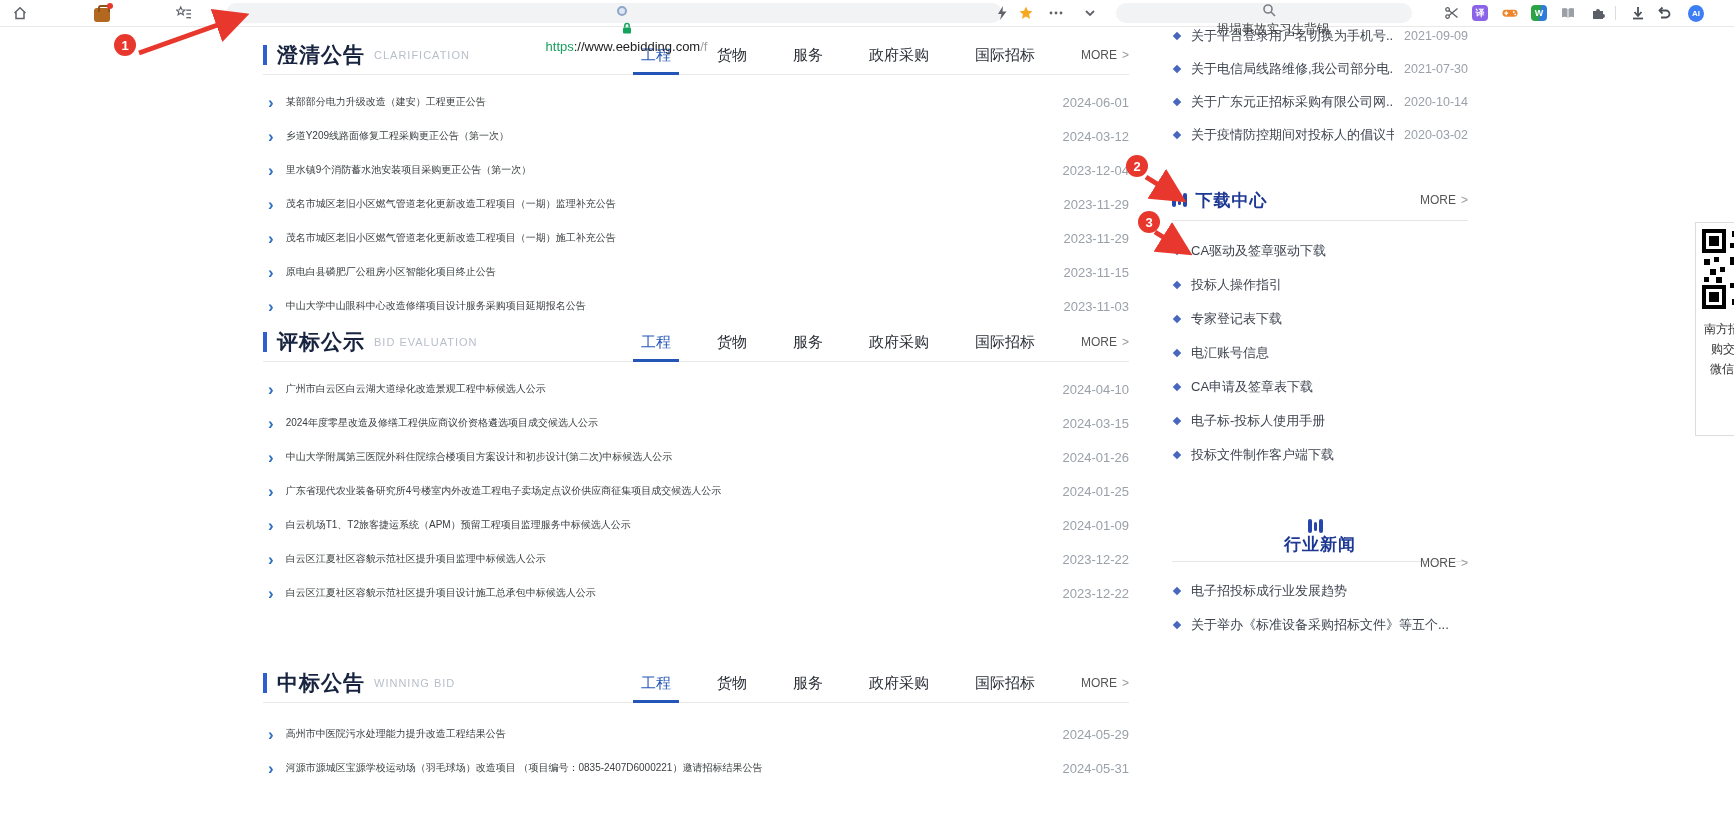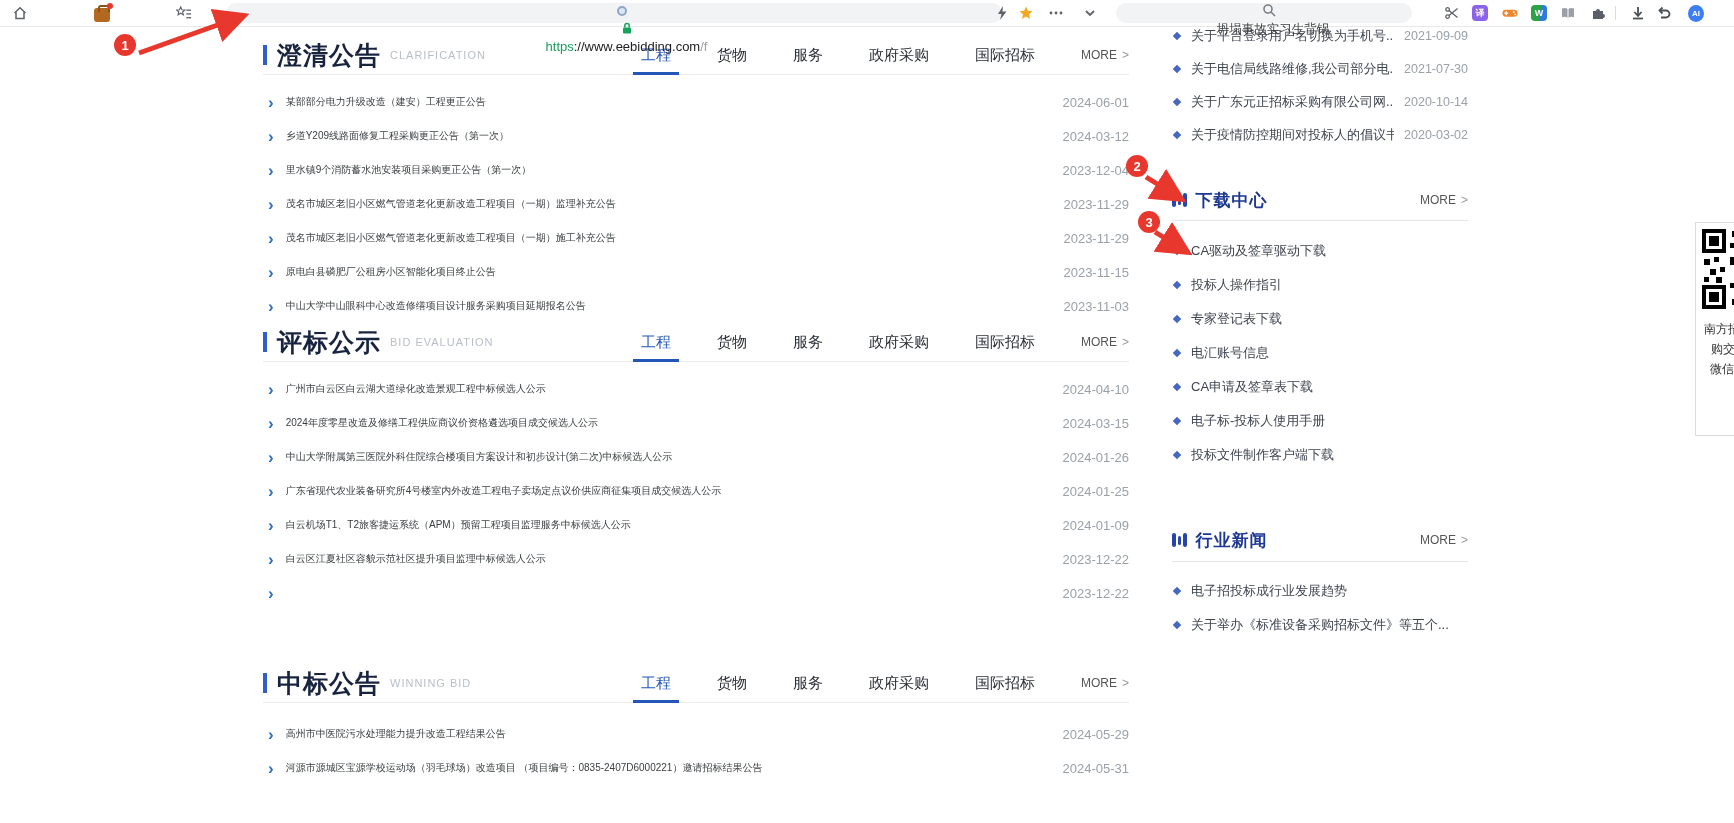--- a/index.html
+++ b/index.html
@@ -23,21 +23,21 @@
            font-weight:bold;display:flex;align-items:center;justify-content:center;}
   .brief{position:relative;width:17px;height:14px;background:#b2691f;border-radius:3px;margin-top:3px;}
   .brief:before{content:'';position:absolute;left:4px;top:-3px;width:8px;height:5px;border:2px solid #8a5218;
                 border-bottom:none;border-radius:3px 3px 0 0;}
   .brief .dot{position:absolute;right:-3px;top:-5px;width:6px;height:6px;border-radius:50%;background:#e8382d;}
   
   .main-col{position:absolute;left:263px;top:0;width:866px;}
   .section{}
   .sec-header{display:flex;align-items:center;height:38px;border-bottom:1px solid #eaeaea;position:relative;}
   .sec-bar{width:4px;height:20px;background:#2e5ed0;margin-right:10px;flex:none;}
-  .sec-title{font-size:25px;font-weight:bold;color:#17233f;letter-spacing:1px;white-space:nowrap;}
+  .sec-title{font-size:21px;font-weight:bold;color:#17233f;letter-spacing:1px;white-space:nowrap;}
   .sec-sub{font-size:11px;color:#b8bec8;margin-left:9px;letter-spacing:1px;white-space:nowrap;}
   .sec-tabs{margin-left:auto;display:flex;align-items:center;gap:46px;height:100%;}
   .tab{font-size:15px;color:#2b2f36;height:100%;display:flex;align-items:center;position:relative;white-space:nowrap;cursor:pointer;}
   .tab.active{color:#2456b8;}
   .tab.active::after{content:'';position:absolute;left:50%;transform:translateX(-50%);bottom:-1px;
                      width:46px;height:3px;background:#2456b8;}
   .more{font-size:12px;color:#555;display:flex;align-items:center;gap:5px;white-space:nowrap;cursor:pointer;}
   .more .arr{color:#999;font-size:12px;}
   .sec-list{padding-top:10px;}
   .s3 .sec-list{padding-top:14px;}
@@ -48,21 +48,21 @@
   .m1{margin-top:36px;} .m2{} .m3{margin-top:54px;}
   
   .sidebar{position:absolute;left:1172px;top:0;width:296px;}
   .side-top{margin-top:19px;}
   .side-row{display:flex;align-items:center;height:34px;}
   .side-top .side-row{height:33px;}
   .diamond{width:6px;height:6px;background:#4766bd;transform:rotate(45deg);margin:0 11px 0 2px;flex:none;}
   .side-text{font-size:13px;color:#3f4550;white-space:nowrap;overflow:hidden;}
   .side-date{margin-left:auto;font-size:12.5px;color:#9aa1a9;flex:none;padding-left:10px;}
   .side-header{display:flex;align-items:center;height:40px;border-bottom:1px solid #e6e6e6;}
-  .dl-header{margin-top:29px;} .news-header{margin-top:47px;height:42px;}
+  .dl-header{margin-top:29px;} .news-header{margin-top:47px;height:42px;flex-direction:column;}
   .bars{display:flex;align-items:center;gap:2px;height:16px;margin-right:9px;}
   .bars i{display:block;width:3.5px;background:#2746ad;border-radius:2px;}
   .bars i:nth-child(1){height:14px;} .bars i:nth-child(2){height:9px;} .bars i:nth-child(3){height:14px;}
   .side-title{font-size:17px;font-weight:bold;color:#1c3794;letter-spacing:1px;white-space:nowrap;}
   .side-list{padding-top:13px;}
   .news-list{padding-top:12px;}
   
   .qr-box{position:absolute;left:1695px;top:222px;width:130px;height:206px;background:#fff;
           border:1px solid #ddd;padding:6px 0 0 6px;z-index:30;}
   .qr-line{font-size:12px;color:#333;line-height:20px;white-space:nowrap;}
@@ -297,20 +297,21 @@
     <span class="row-text">白云机场T1、T2旅客捷运系统（APM）预留工程项目监理服务中标候选人公示</span>
     <span class="row-date">2024-01-09</span>
   </div>
         <div class="row">
     <span class="chev">›</span>
     <span class="row-text">白云区江夏社区容貌示范社区提升项目监理中标候选人公示</span>
     <span class="row-date">2023-12-22</span>
   </div>
         <div class="row">
     <span class="chev">›</span>
+    <span class="row-text">白云区江夏社区容貌示范社区提升项目设计施工总承包中标候选人公示</span>
     <span class="row-date">2023-12-22</span>
   </div>
       </div>
   </div>
 
   <div class="section m3 s3">
     <div class="sec-header">
       <span class="sec-bar"></span>
       <span class="sec-title">中标公告</span>
       <span class="sec-sub">WINNING BID</span>

